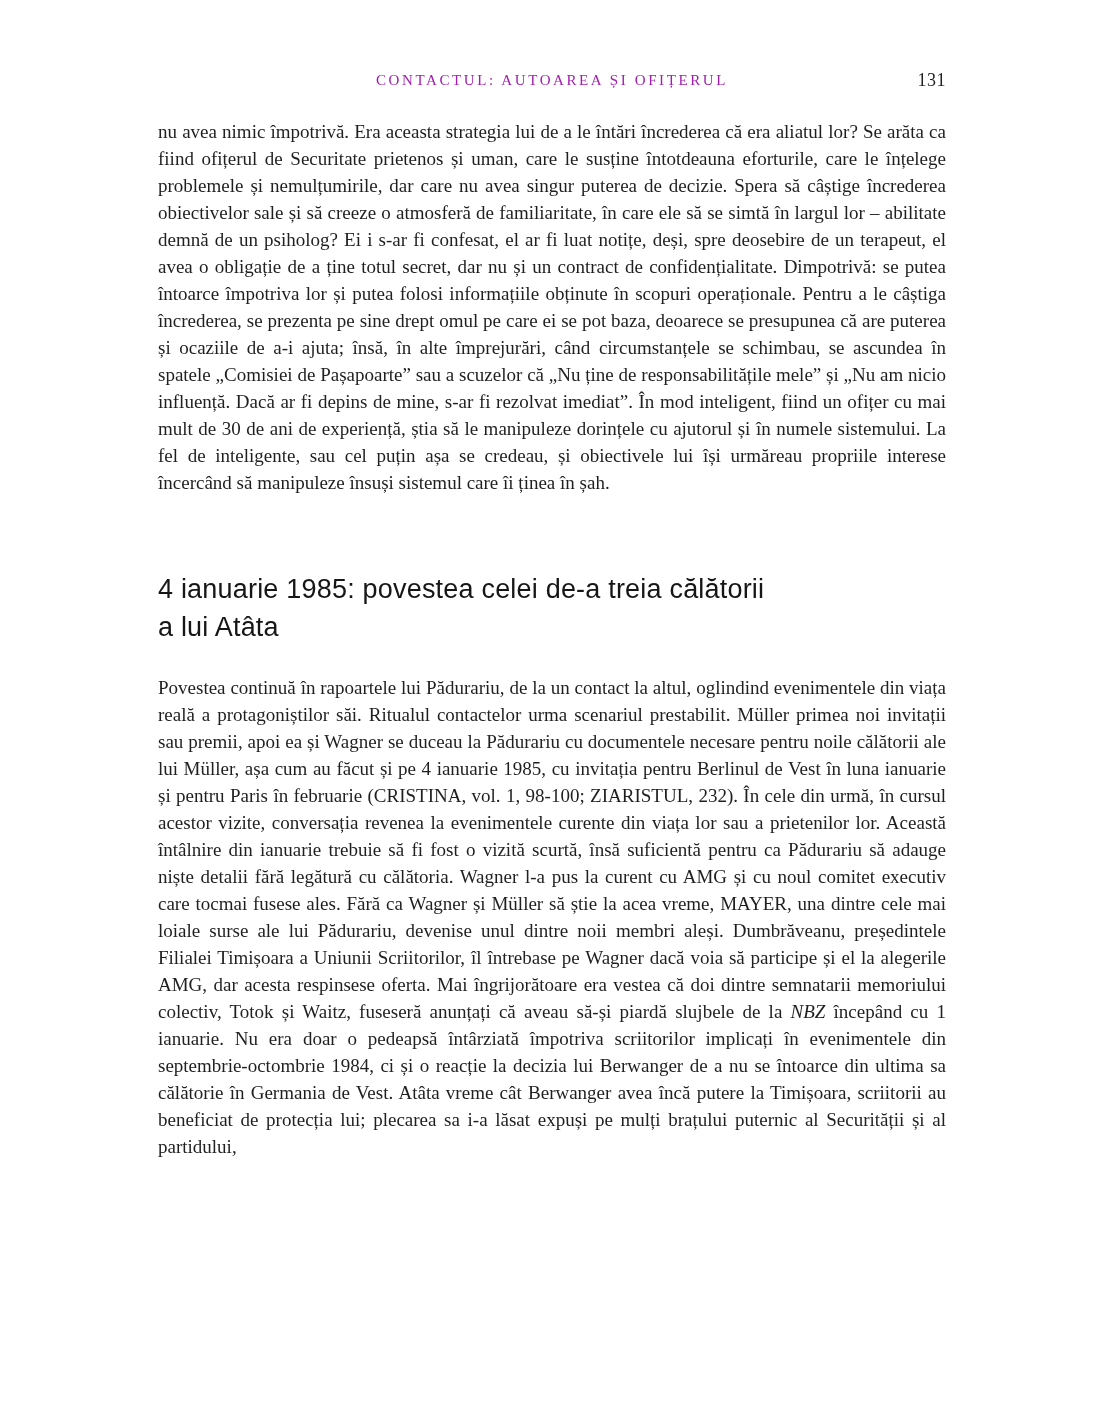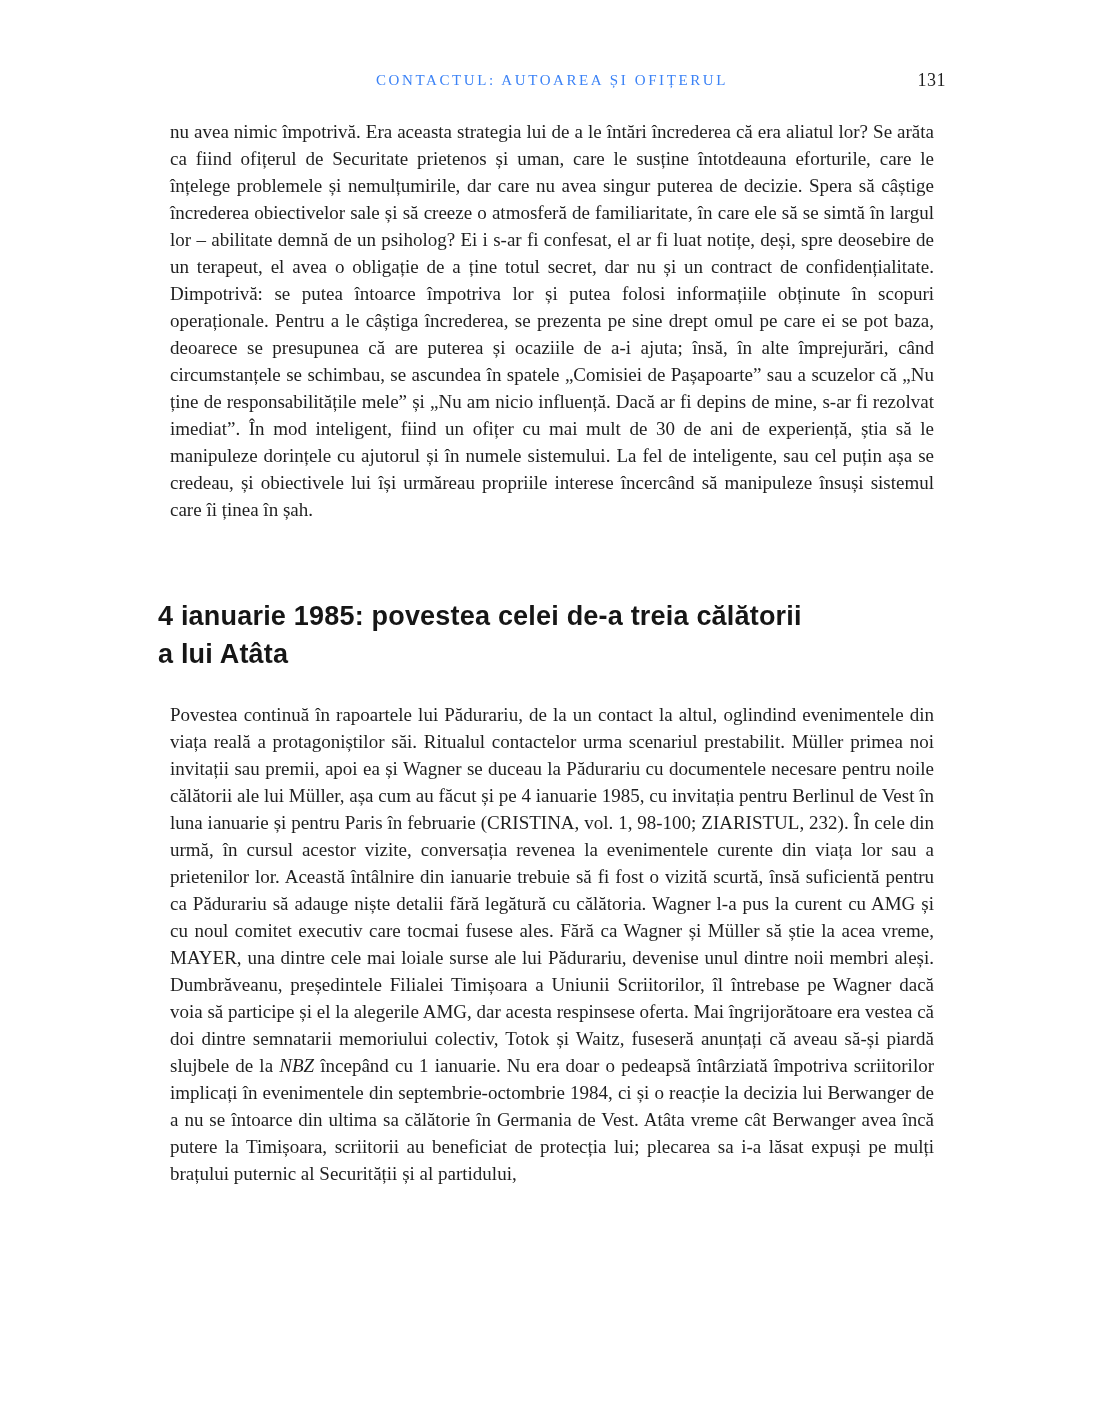--- a/index.html
+++ b/index.html
@@ -26,43 +26,43 @@
   .running-header {
     position: relative;
     height: 24px;
     margin-bottom: 26px;
   }
   .running-header-title {
     display: block;
     text-align: center;
     font-size: 15px;
     letter-spacing: 2.6px;
-    color: #3b82f6;
+    color: #a21caf;
     line-height: 24px;
   }
   .page-number {
     position: absolute;
     right: 0;
     top: 0;
     font-size: 18px;
     letter-spacing: 0.5px;
     line-height: 24px;
     color: #1f1f1f;
   }
   p.body-par {
-    margin: 12px;
+    margin: 0;
     font-size: 19px;
     line-height: 27px;
     text-align: justify;
     color: #1f1f1f;
   }
   h2.section-heading {
     margin: 74px 0 28px 0;
     font-family: "Liberation Sans", "DejaVu Sans", sans-serif;
-    font-weight: bold;
+    font-weight: normal;
     font-size: 27px;
     line-height: 38px;
     color: #161616;
     letter-spacing: 0.2px;
   }
   em.journal {
     font-style: italic;
   }
 </style>
 </head>

